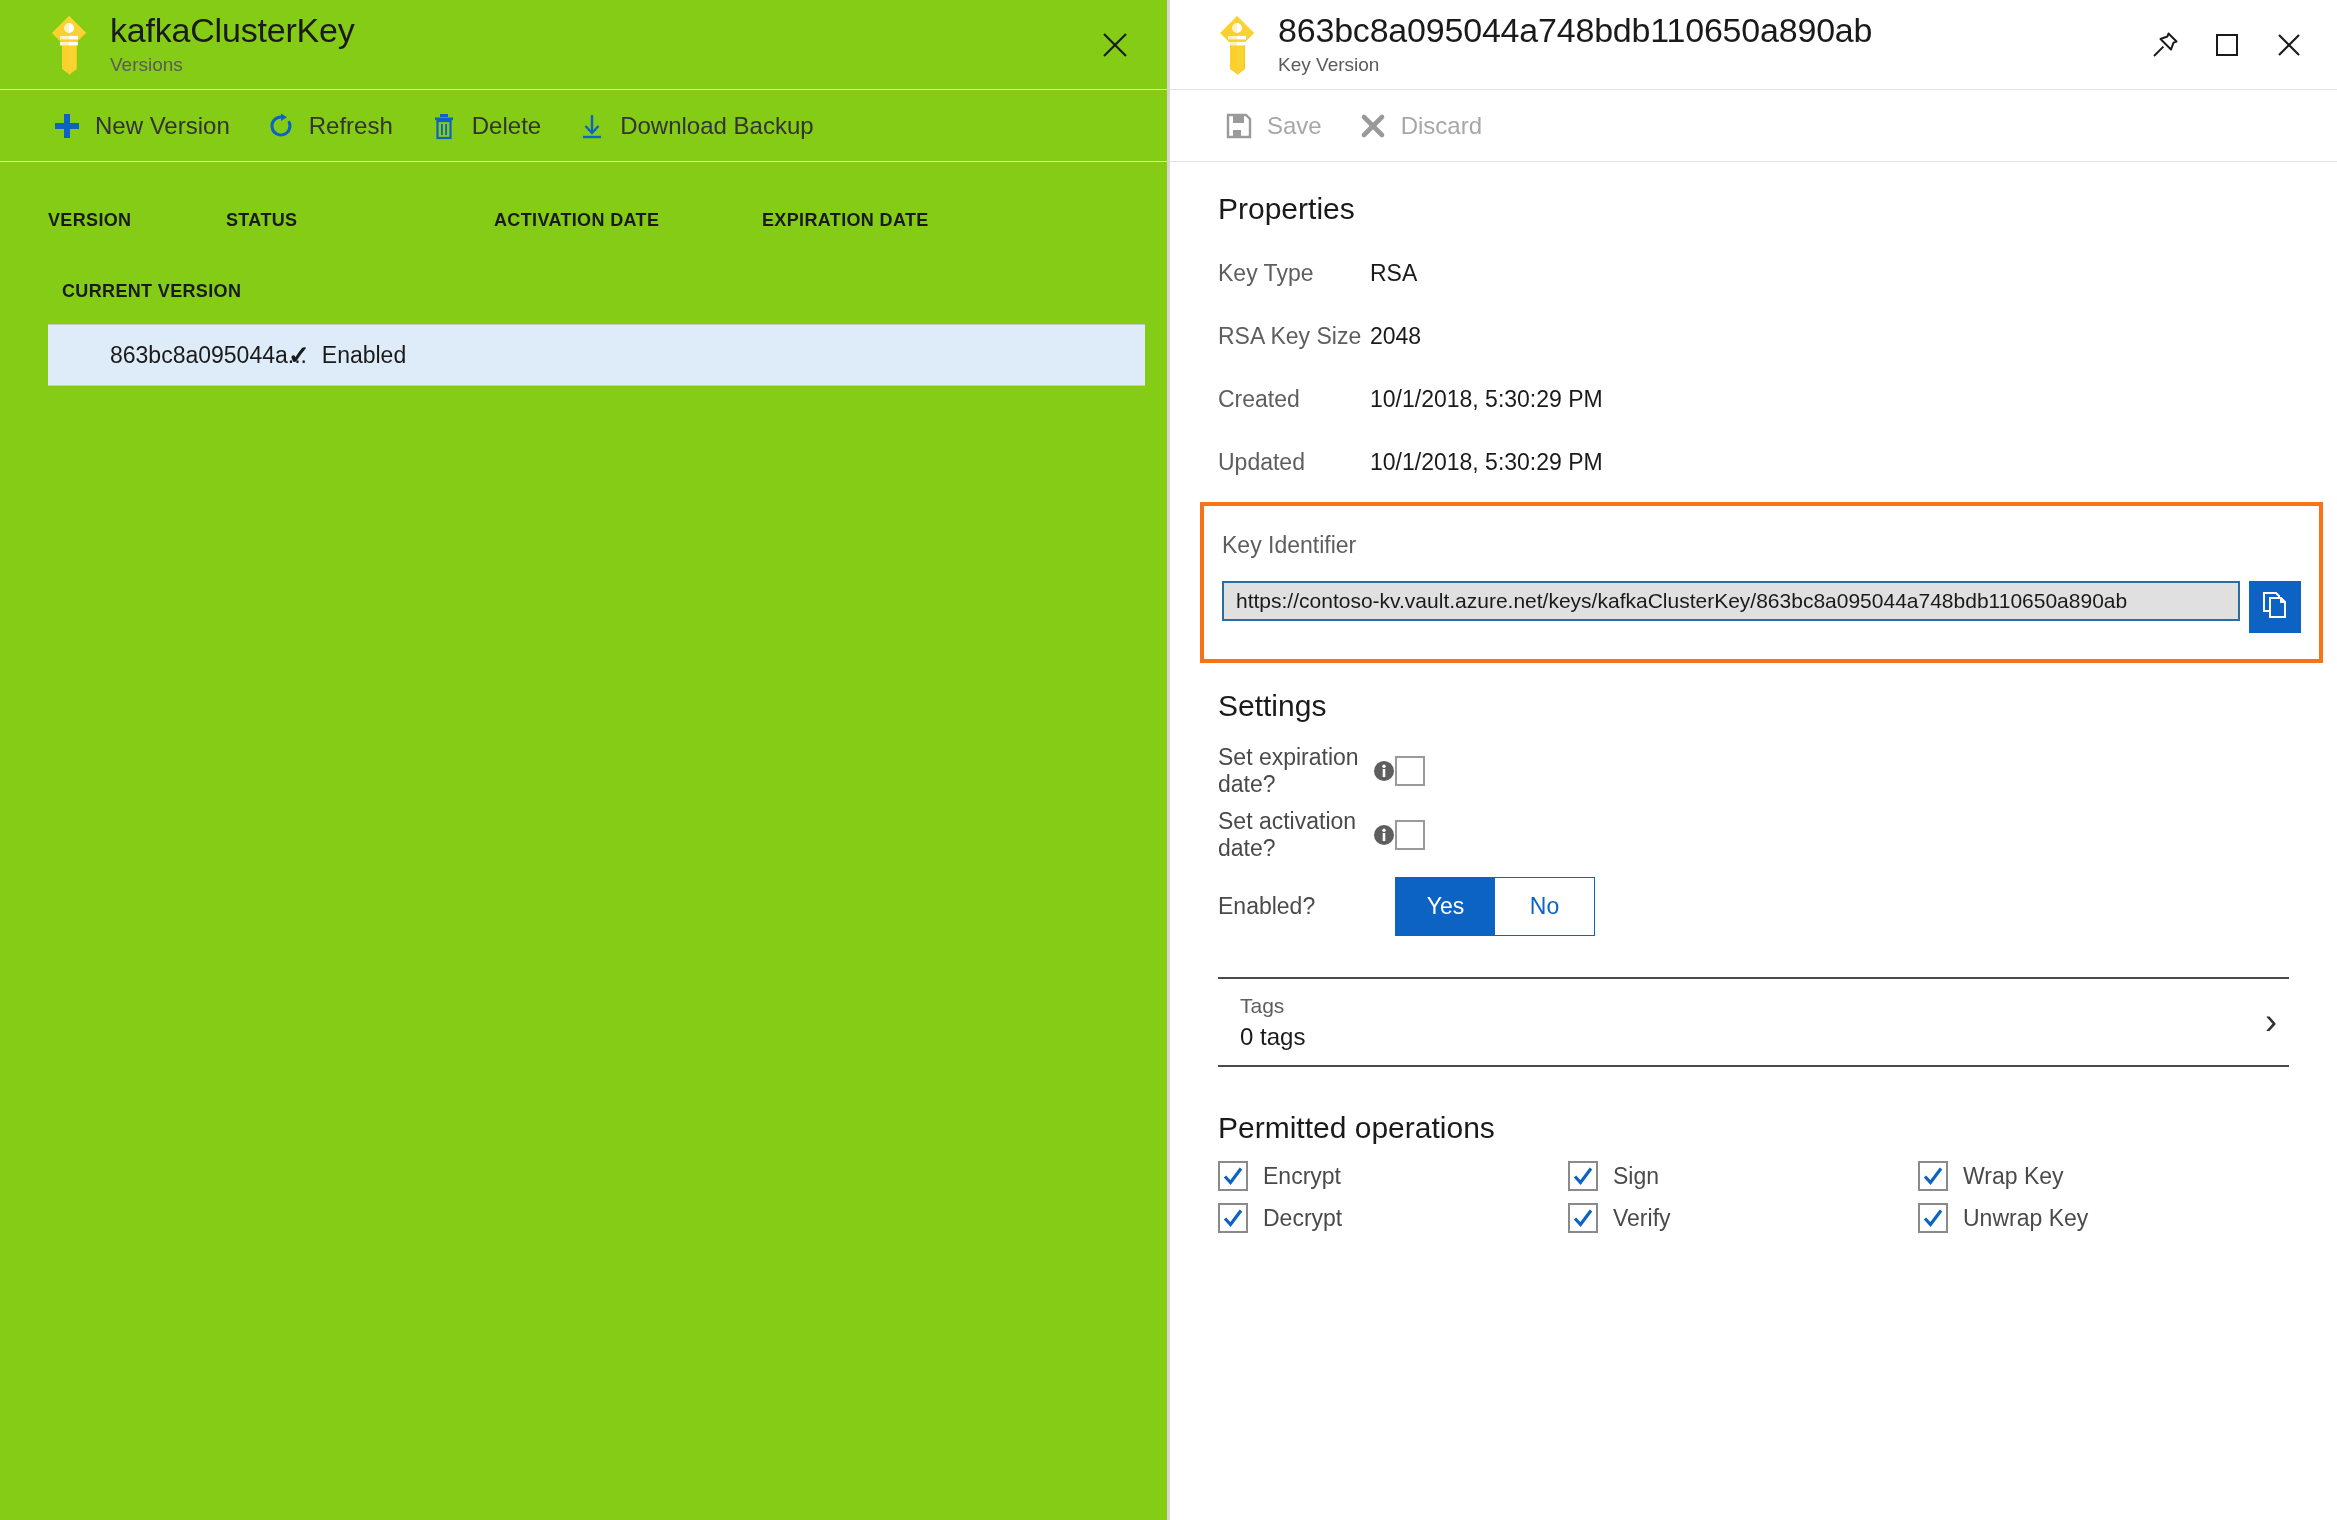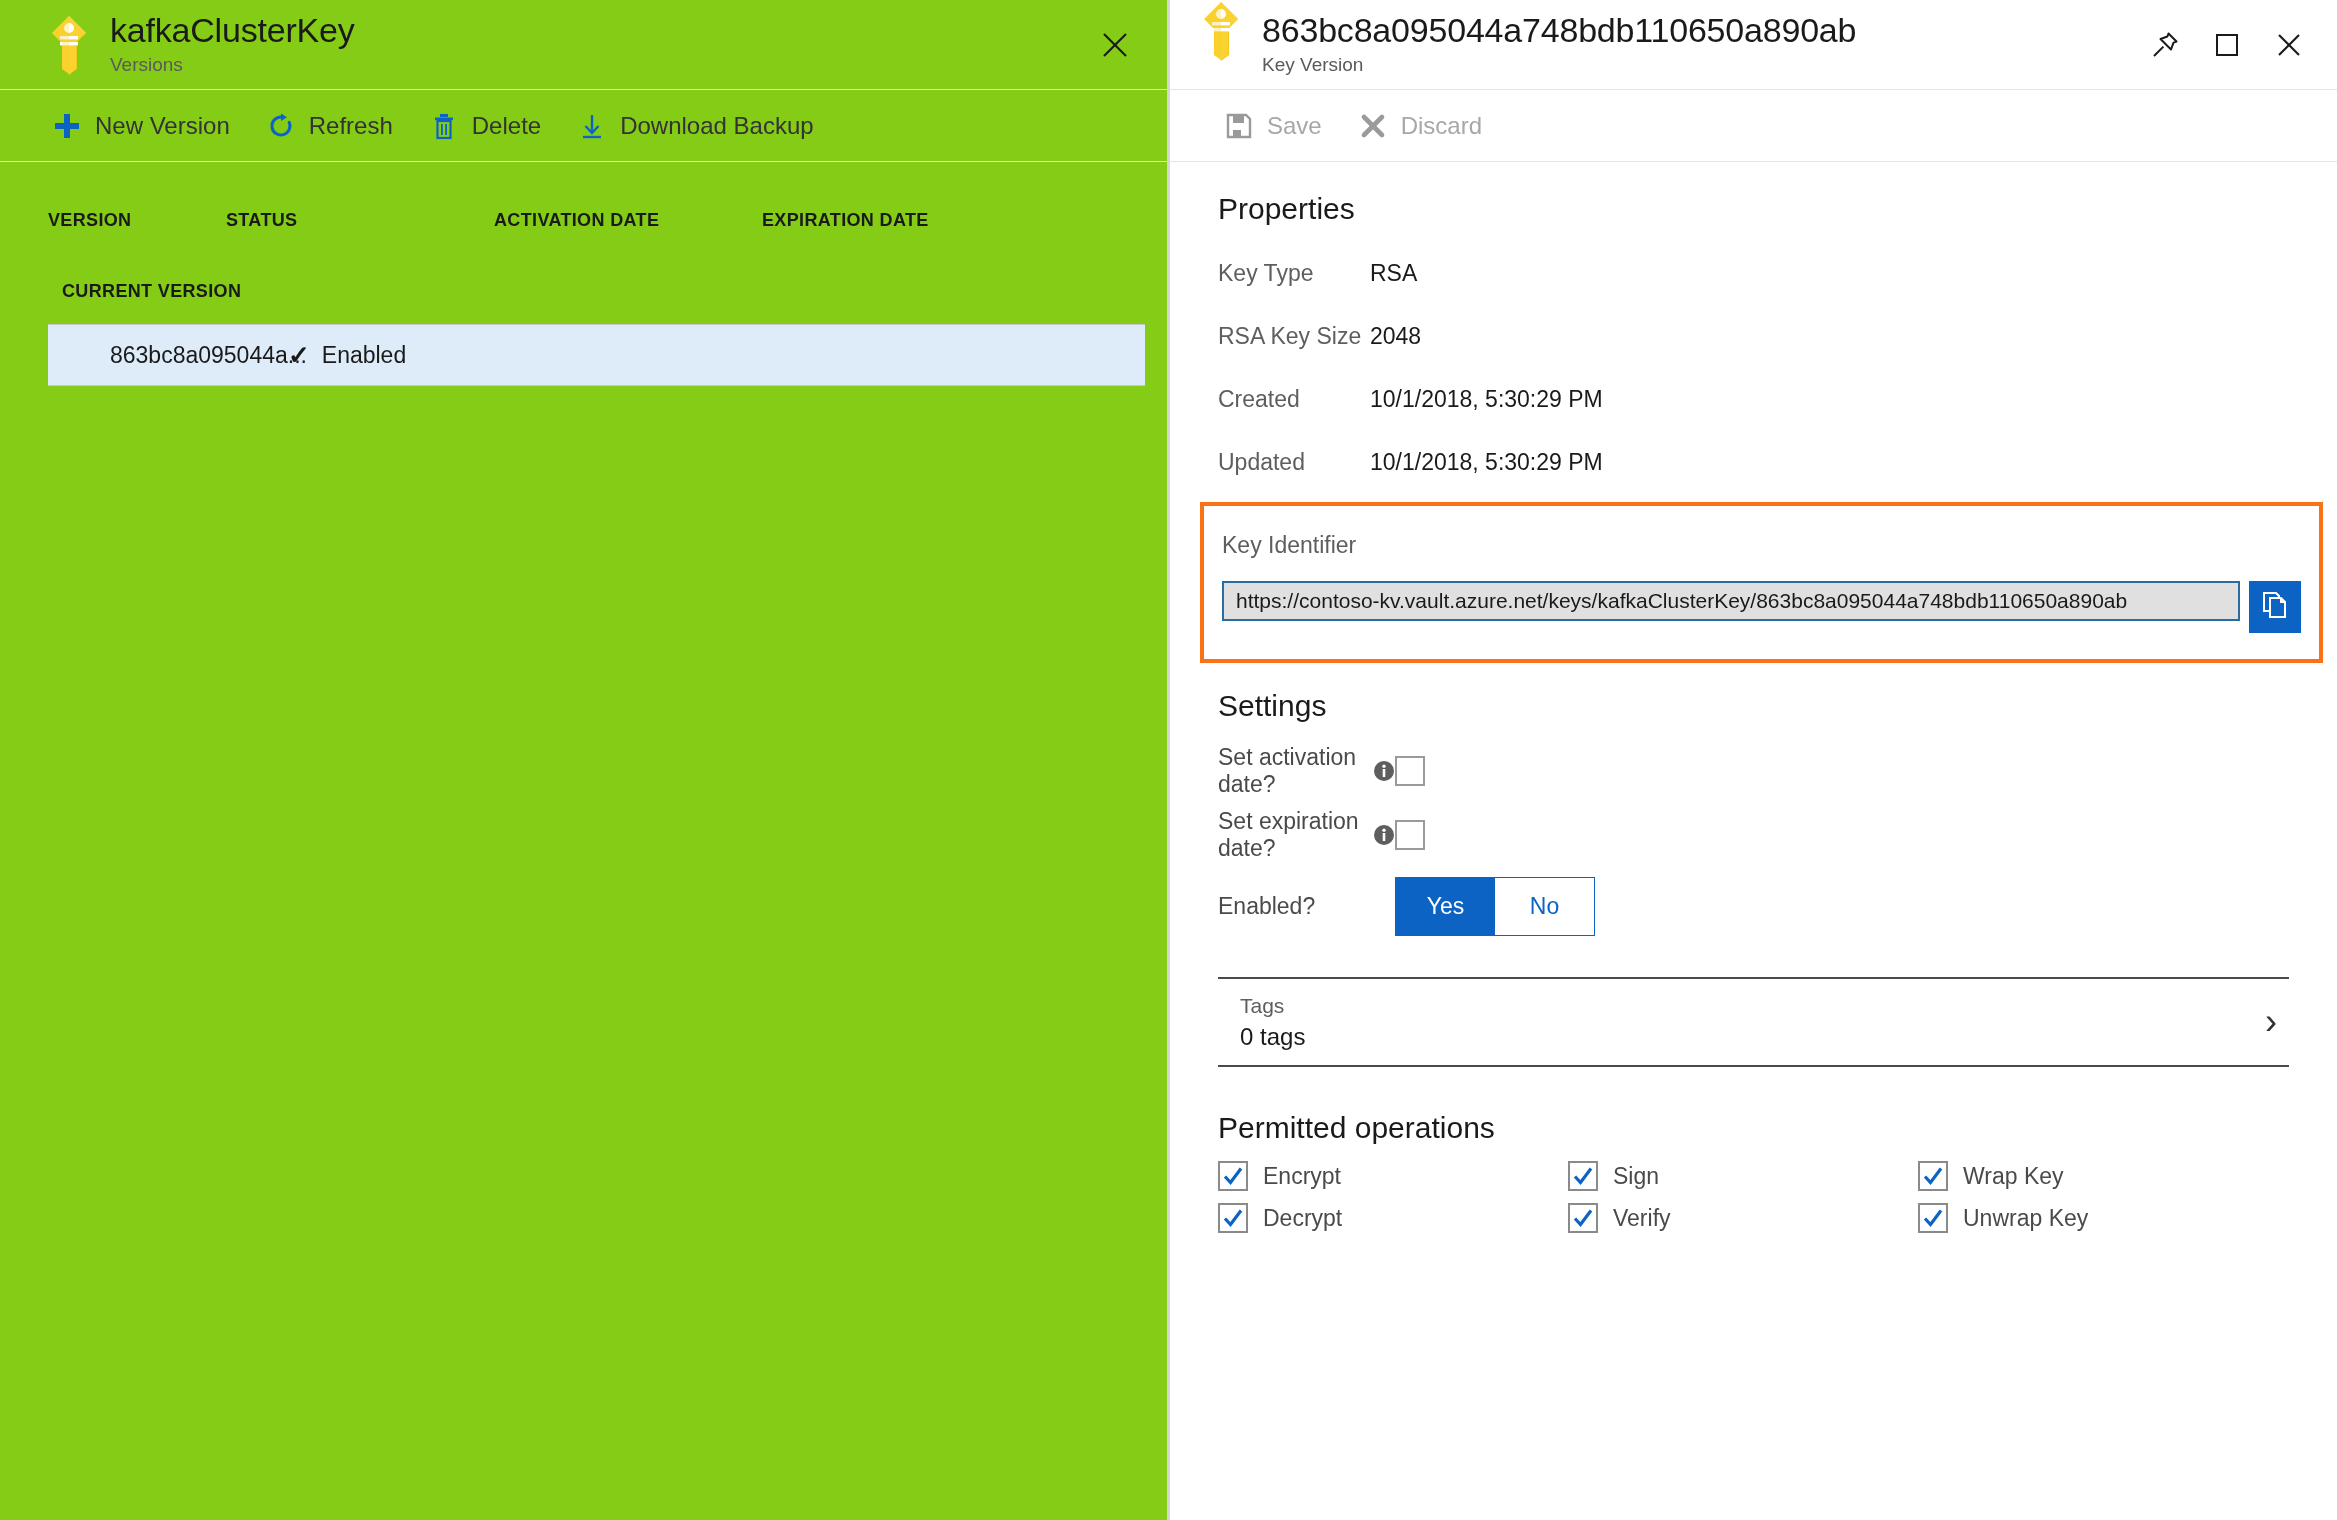--- a/index.html
+++ b/index.html
@@ -148,21 +148,22 @@
   
   .right-blade {
     flex: 1 1 auto;
     height: 100%;
     background: #ffffff;
     position: relative;
   }
   .rb-header {
     height: 90px;
     display: flex;
-    padding-left: 28px;
+    align-items: center;
+    padding-left: 44px;
     position: relative;
     border-bottom: 1px solid #e3e3e3;
   }
   .rb-title {
     font-size: 34px;
     font-weight: 400;
     color: #1a1a1a;
     line-height: 1.05;
     letter-spacing: -0.2px;
   }
@@ -553,46 +554,46 @@
             </span>
           </div>
         </div>
       </div>
 
       <div class="settings-wrap">
         <div class="sect-title">Settings</div>
 
         <div class="set-row">
           <span class="set-label">
+            <span>Set expiration date?</span>
+            <span class="info-ico">
+              <svg viewBox="0 0 22 22" width="22" height="22">
+                <circle cx="11" cy="11" r="10" fill="#5e5e5e"></circle>
+                <circle cx="11" cy="6.2" r="1.7" fill="#ffffff"></circle>
+                <rect x="9.7" y="9" width="2.6" height="8" fill="#ffffff"></rect>
+              </svg>
+            </span>
+          </span>
+          <span class="chk-empty"></span>
+        </div>
+
+        <div class="set-row">
+          <span class="set-label">
             <span>Set activation date?</span>
             <span class="info-ico">
               <svg viewBox="0 0 22 22" width="22" height="22">
                 <circle cx="11" cy="11" r="10" fill="#5e5e5e"></circle>
                 <circle cx="11" cy="6.2" r="1.7" fill="#ffffff"></circle>
                 <rect x="9.7" y="9" width="2.6" height="8" fill="#ffffff"></rect>
               </svg>
             </span>
           </span>
           <span class="chk-empty"></span>
         </div>
 
-        <div class="set-row">
-          <span class="set-label">
-            <span>Set expiration date?</span>
-            <span class="info-ico">
-              <svg viewBox="0 0 22 22" width="22" height="22">
-                <circle cx="11" cy="11" r="10" fill="#5e5e5e"></circle>
-                <circle cx="11" cy="6.2" r="1.7" fill="#ffffff"></circle>
-                <rect x="9.7" y="9" width="2.6" height="8" fill="#ffffff"></rect>
-              </svg>
-            </span>
-          </span>
-          <span class="chk-empty"></span>
-        </div>
-
         <div class="set-row" style="height:78px;">
           <span class="set-label">Enabled?</span>
           <span class="toggle">
             <span class="tg-seg on">Yes</span>
             <span class="tg-seg off">No</span>
           </span>
         </div>
       </div>
 
       <div class="tags-block">

